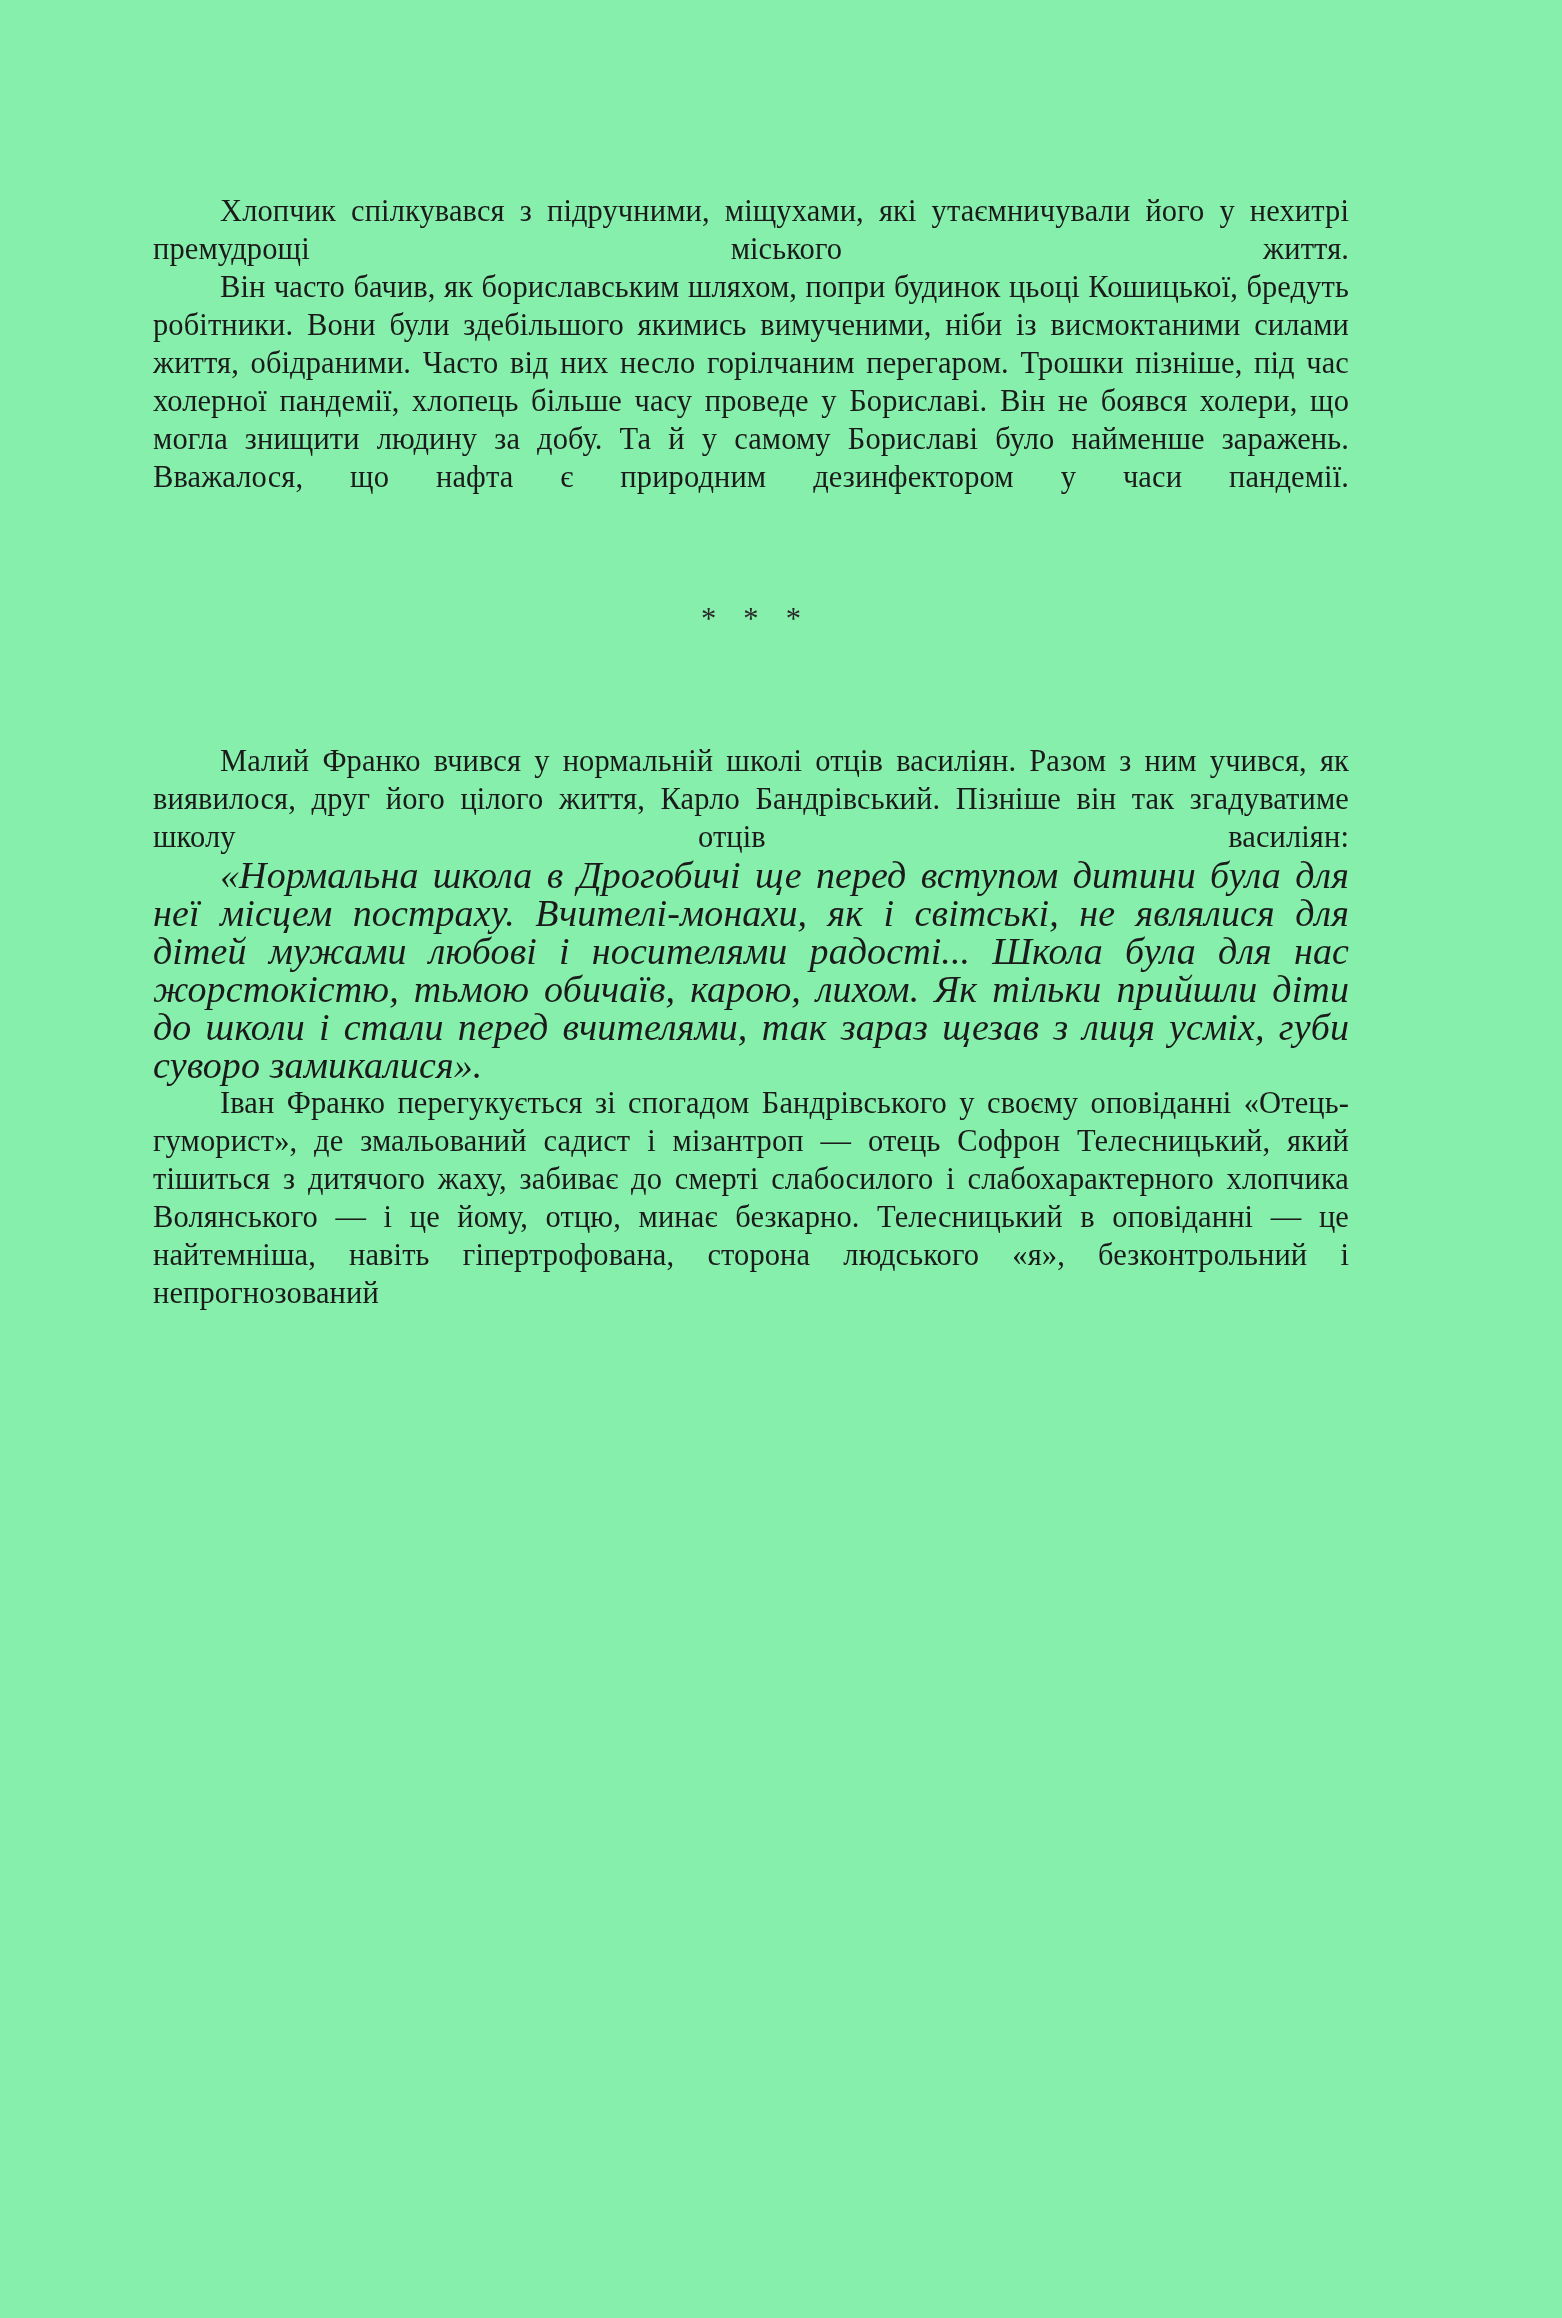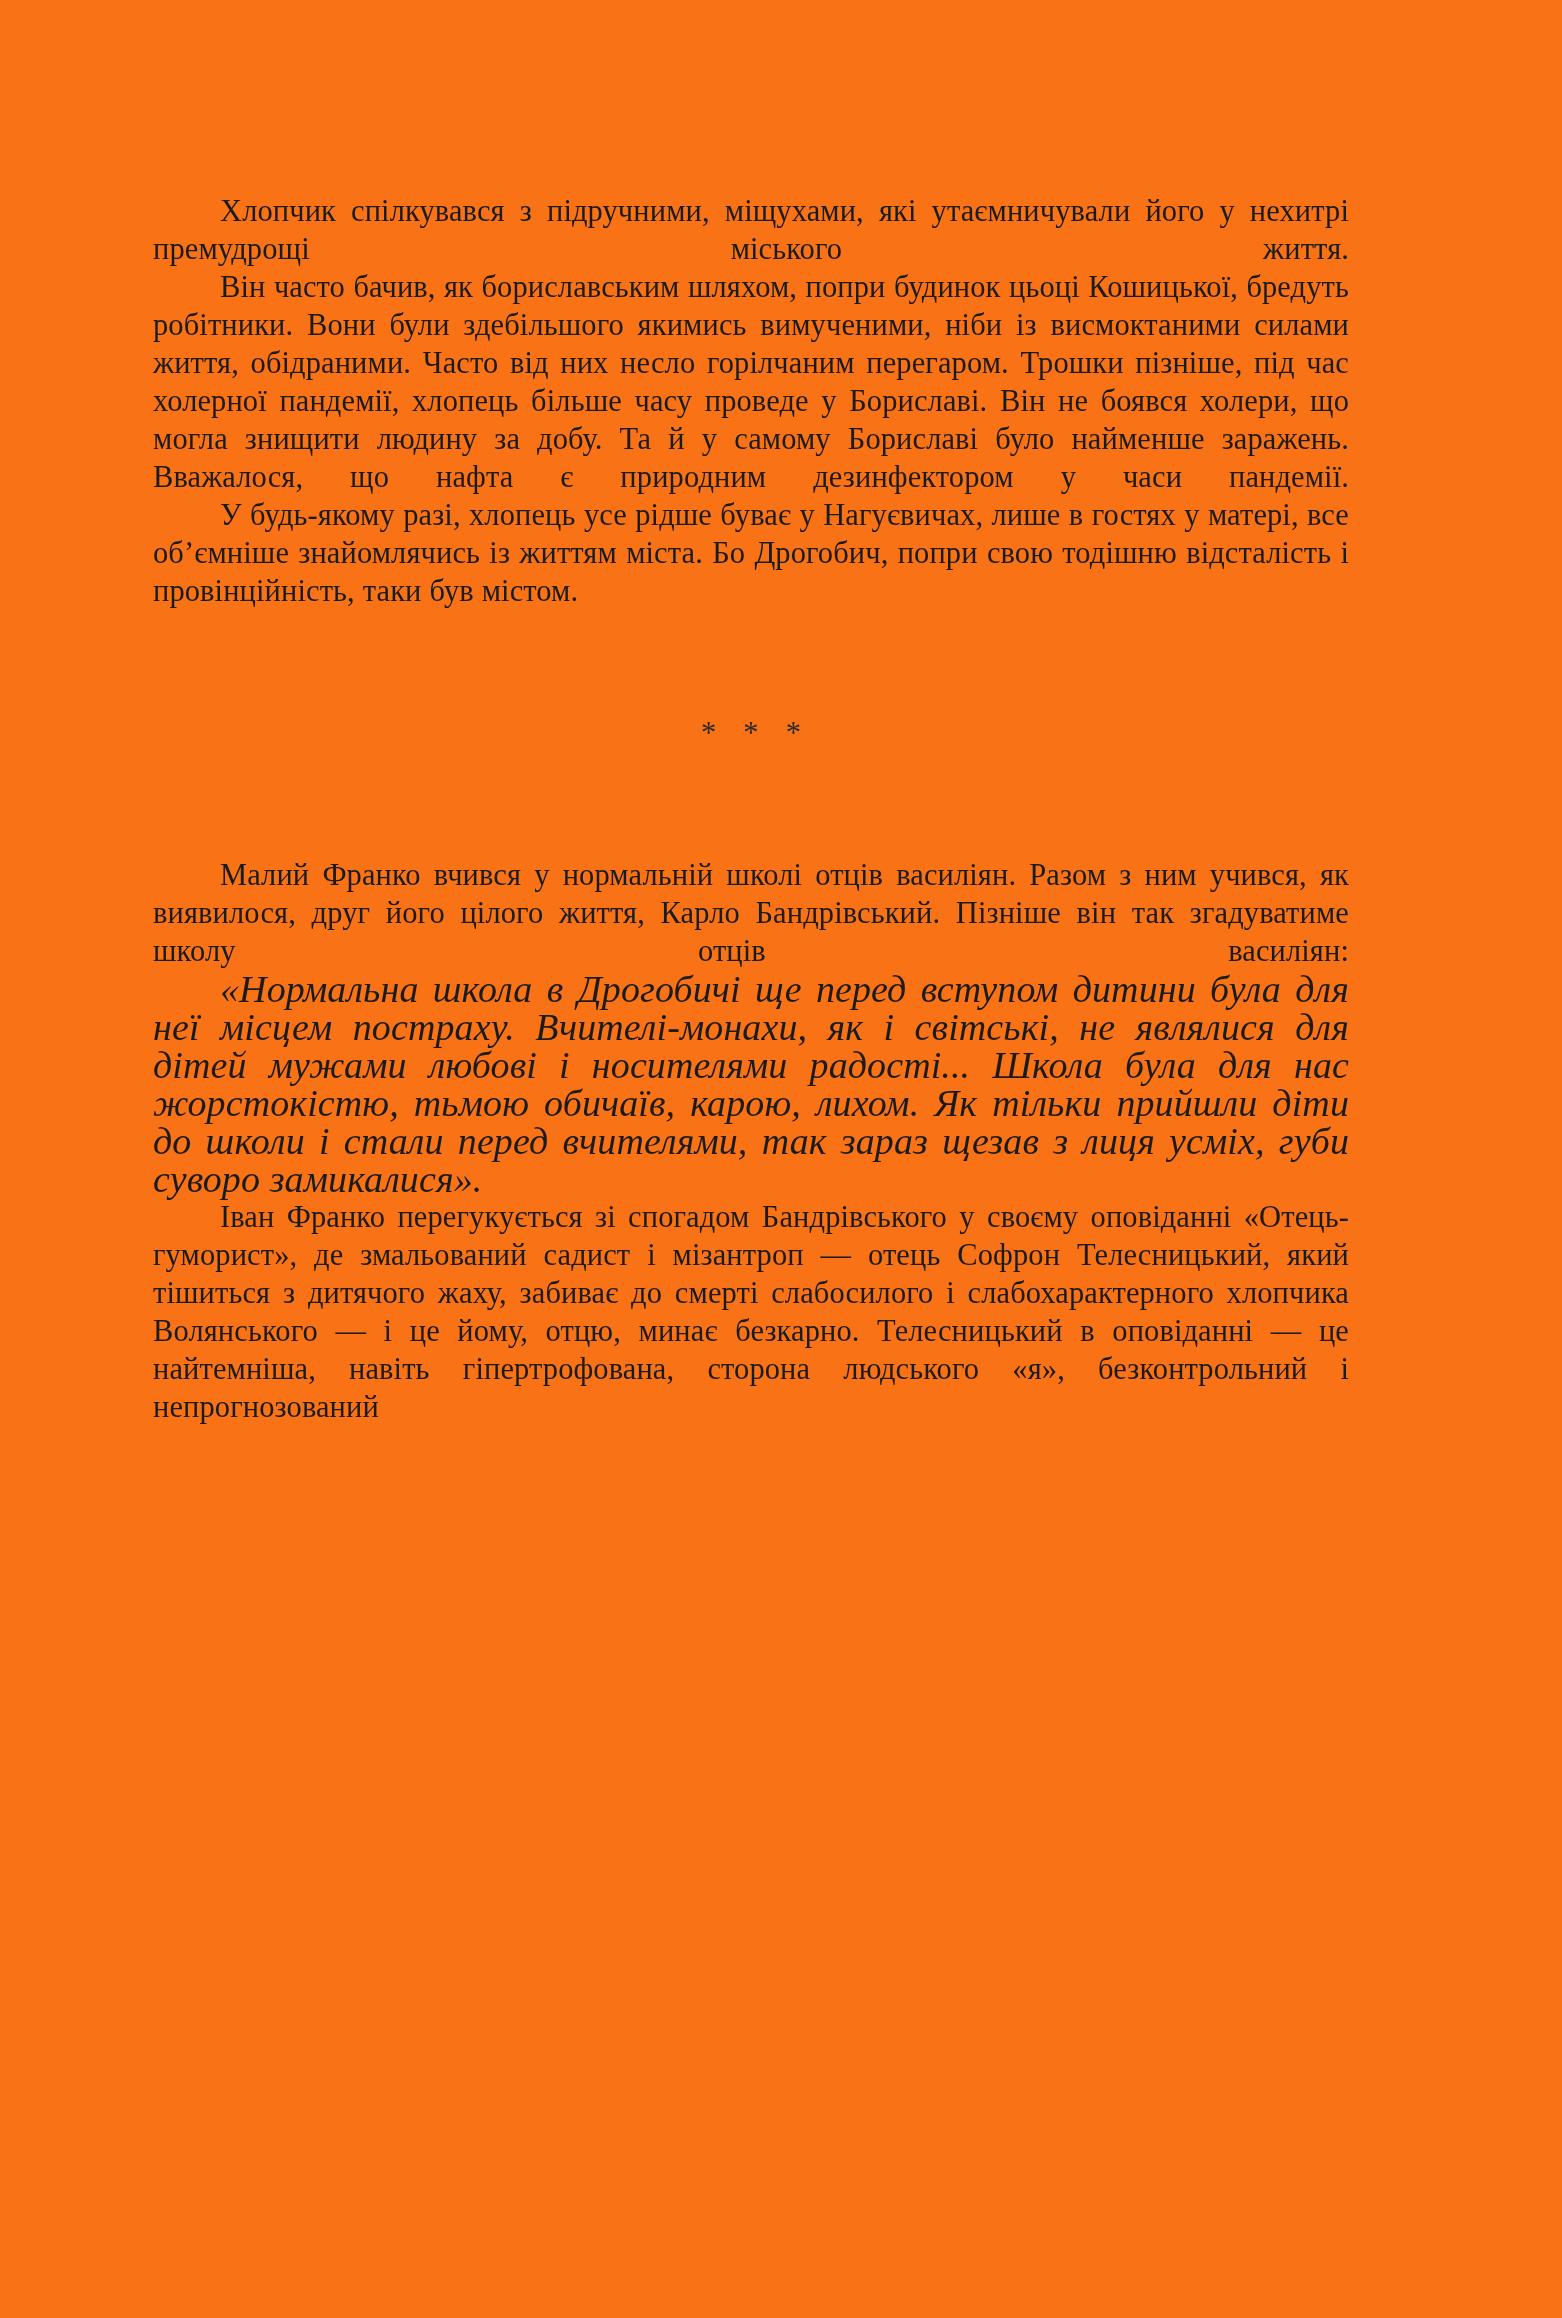--- a/index.html
+++ b/index.html
@@ -4,21 +4,21 @@
 <style>
   html, body {
     margin: 0;
     padding: 0;
     background: #ffffff;
   }
   .page {
     position: relative;
     width: 1563px;
     height: 2319px;
-    background: #f97316;
+    background: #86efac;
     font-family: "Liberation Serif", "DejaVu Serif", serif;
     color: #1b1b1b;
     overflow: hidden;
   }
   .text-column {
     position: absolute;
     left: 153px;
     top: 192px;
     width: 1196px;
   }
@@ -80,21 +80,20 @@
 <body>
 
 <div class="page">
 
   <div class="text-column">
 
     <p class="body-par justify-all">Хлопчик спілкувався з підручними, міщухами, які утаємничували його у нехитрі премудрощі міського життя.</p>
 
     <p class="body-par justify-all">Він часто бачив, як бориславським шляхом, попри будинок цьоці Кошицької, бредуть робітники. Вони були здебільшого якимись вимученими, ніби із висмоктаними силами життя, обідраними. Часто від них несло горілчаним перегаром. Трошки пізніше, під час холерної пандемії, хлопець більше часу проведе у Бориславі. Він не боявся холери, що могла знищити людину за добу. Та й у самому Бориславі було найменше заражень. Вважалося, що нафта є природним дезинфектором у часи пандемії.</p>
 
-    <p class="body-par last-natural">У будь-якому разі, хлопець усе рідше буває у Нагуєвичах, лише в гостях у матері, все об’ємніше знайомлячись із життям міста. Бо Дрогобич, попри свою тодішню відсталість і провінційність, таки був містом.</p>
 
     <div class="sep-gap-top"></div>
 
     <p class="separator">* * *</p>
 
     <div class="sep-gap-bottom"></div>
 
     <p class="body-par justify-all">Малий Франко вчився у нормальній школі отців василіян. Разом з ним учився, як виявилося, друг його цілого життя, Карло Бандрівський. Пізніше він так згадуватиме школу отців василіян:</p>
 
     <p class="quote-par last-natural">«Нормальна школа в Дрогобичі ще перед вступом дитини була для неї місцем постраху. Вчителі-монахи, як і світські, не являлися для дітей мужами любові і носителями радості... Школа була для нас жорстокістю, тьмою обичаїв, карою, лихом. Як тільки прийшли діти до школи і стали перед вчителями, так зараз щезав з лиця усміх, губи суворо замикалися».</p>

